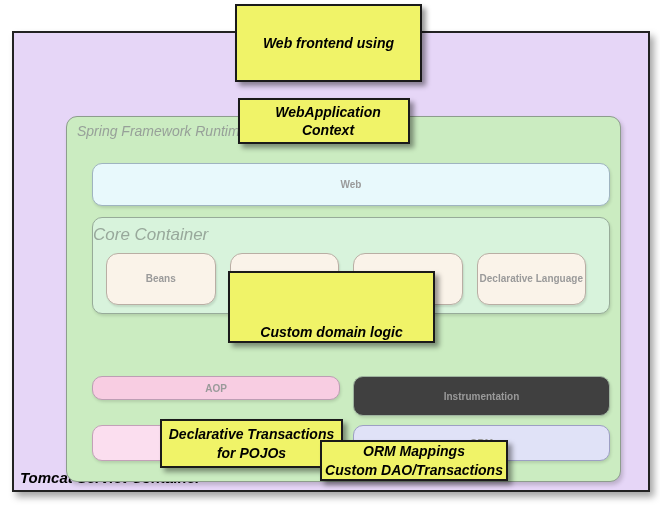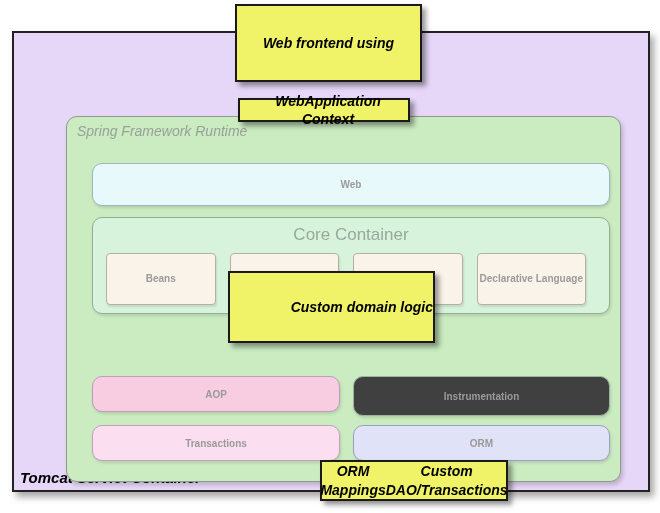--- a/index.html
+++ b/index.html
@@ -36,48 +36,48 @@
     position:absolute; border:1px solid #a0a8a0; border-radius:10px;
     display:flex; align-items:center; justify-content:center;
     box-shadow:1px 2px 3px rgba(0,0,0,0.12);
   }
   .inner-label { font-size:10px; font-weight:bold; color:#9a9a9a; text-align:center; }
 
   .web-box   { left:25px;  top:46px;  width:518px; height:43px; background:#e8f9fc; border-color:#9fb4c0; }
 
   .core-box  { left:25px;  top:100px; width:518px; height:97px; background:#d8f3dc; border-color:#97ab99;
                display:block; }
-  .core-title{ text-align:center; margin-top:7px; font-size:17px; color:#98a89b; }
+  .core-title{ text-align:left; margin-top:7px; font-size:17px; font-style:italic; color:#98a89b; }
   .core-row  { position:absolute; left:13px; right:23px; top:35px; height:52px;
                display:flex; gap:14px; }
   .core-module {
-    flex:1; background:#faf3e9; border:1px solid #b9aea4; border-radius:4px;
+    flex:1; background:#faf3e9; border:1px solid #b9aea4; border-radius:12px;
     display:flex; align-items:center; justify-content:center;
     box-shadow:1px 2px 2px rgba(0,0,0,0.10);
   }
   .core-module .inner-label { line-height:1.15; }
 
-  .aop-box   { left:25px;  top:259px; width:248px; height:36px; background:#f8cde2; border-color:#bd9eb4; }
+  .aop-box   { left:25px;  top:259px; width:248px; height:24px; background:#f8cde2; border-color:#bd9eb4; }
   .instr-box { left:286px; top:259px; width:257px; height:40px; background:#404040; border-color:#9fb49f; }
   .trans-box { left:25px;  top:308px; width:248px; height:36px; background:#fbdeef; border-color:#c3a0b8; }
   .orm-box   { left:286px; top:308px; width:257px; height:36px; background:#e0e2f7; border-color:#9d9fc4;align-items:center; }
 
   
   .note {
     position:absolute; background:#f0f368; border:2px solid #1a1a1a;
     box-shadow:4px 4px 5px rgba(0,0,0,0.40);
-    display:flex; flex-direction:row; align-items:center; justify-content:center;
+    display:flex; flex-direction:column; align-items:center; justify-content:center;
     font-size:14px; font-weight:bold; font-style:italic; color:#000;
     line-height:1.3; text-align:center;
   }
   .note-web-frontend { left:235px; top:4px;   width:187px; height:78px; }
-  .note-webapp-ctx   { left:238px; top:98px;  width:172px; height:24px;padding-left:8px; }
+  .note-webapp-ctx   { left:238px; top:98px;  width:172px; height:46px;padding-left:8px; }
   .note-domain-logic { left:228px; top:271px; width:207px; height:72px;justify-content:flex-end; }
   .note-declarative  { left:160px; top:419px; width:183px; height:49px; }
-  .note-orm-mappings { left:320px; top:460px; width:188px; height:41px; }
+  .note-orm-mappings { left:320px; top:440px; width:188px; height:41px; }
 </style>
 </head>
 <body>
 
 <div id="canvas">
 
   <div class="tomcat-box">
     <div class="tomcat-label">Tomcat Servlet Container</div>
 
     <div class="spring-box">
@@ -125,19 +125,23 @@
   </div>
 
   <div class="note note-webapp-ctx">
     <span>WebApplication Context</span>
   </div>
 
   <div class="note note-domain-logic">
     <span>Custom domain logic</span>
   </div>
 
+  <div class="note note-declarative">
+    <span>Declarative Transactions</span>
+    <span>for POJOs</span>
+  </div>
 
   <div class="note note-orm-mappings">
     <span>ORM Mappings</span>
     <span>Custom DAO/Transactions</span>
   </div>
 
 </div>
 
 </body></html>

